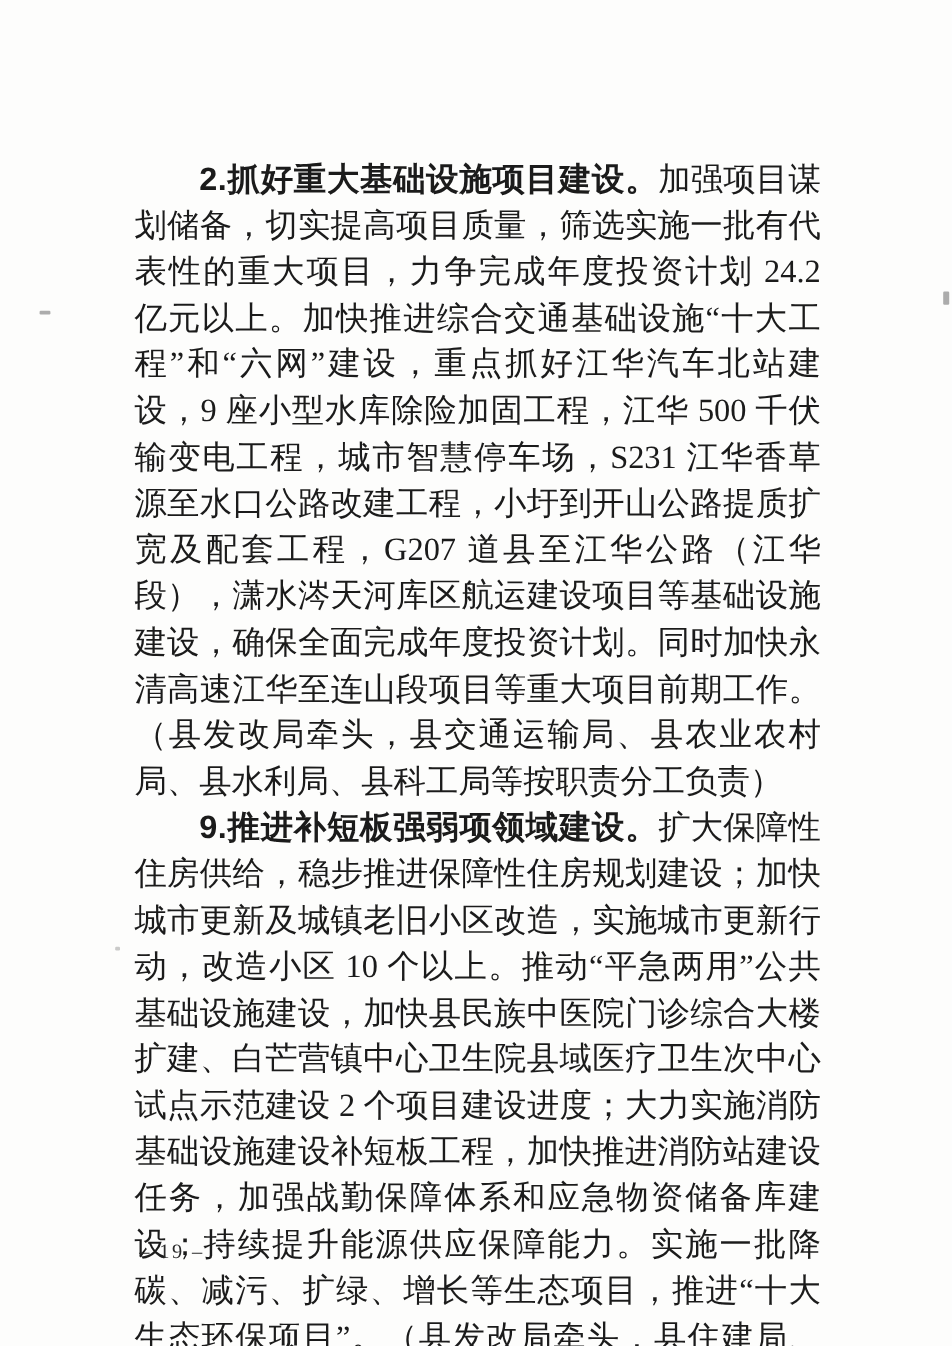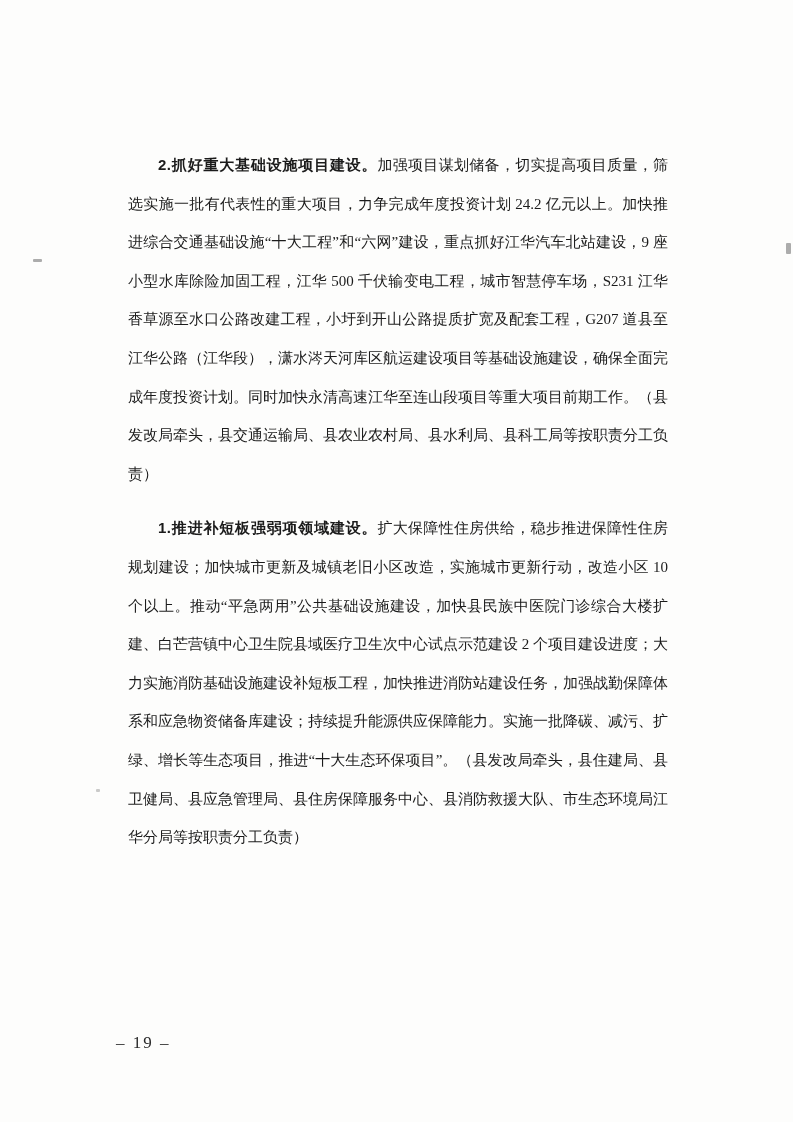--- a/index.html
+++ b/index.html
@@ -19,25 +19,25 @@
     inset: 0;
     background: #fdfdfc;
   }
   .content {
     position: absolute;
     left: 112px;
     top: 130px;
     width: 572px;
   }
   .para {
-    margin: 16px;
+    margin: 0;
     padding: 0;
     text-indent: 2em;
     text-align: justify;
-    font-size: 15px;
+    font-size: 27px;
     line-height: 38.6px;
     color: #1b1b1b;
     word-break: break-all;
   }
   .para .lead {
     font-weight: 700;
     font-family: "Liberation Sans", "DejaVu Sans", sans-serif;
     letter-spacing: 0.5px;
   }
   .page-number {
@@ -65,20 +65,20 @@
 <div class="page">
 
   <div class="speck speck-1"></div>
   <div class="speck speck-2"></div>
   <div class="speck speck-3"></div>
 
   <div class="content">
 
     <p class="para"><span class="lead">2.抓好重大基础设施项目建设。</span><span>加强项目谋划储备，切实提高项目质量，筛选实施一批有代表性的重大项目，力争完成年度投资计划 24.2 亿元以上。加快推进综合交通基础设施“十大工程”和“六网”建设，重点抓好江华汽车北站建设，9 座小型水库除险加固工程，江华 500 千伏输变电工程，城市智慧停车场，S231 江华香草源至水口公路改建工程，小圩到开山公路提质扩宽及配套工程，G207 道县至江华公路（江华段），潇水涔天河库区航运建设项目等基础设施建设，确保全面完成年度投资计划。同时加快永清高速江华至连山段项目等重大项目前期工作。（县发改局牵头，县交通运输局、县农业农村局、县水利局、县科工局等按职责分工负责）</span></p>
 
-    <p class="para"><span class="lead">1.推进补短板强弱项领域建设。</span><span>扩大保障性住房供给，稳步推进保障性住房规划建设；加快城市更新及城镇老旧小区改造，实施城市更新行动，改造小区 10 个以上。推动“平急两用”公共基础设施建设，加快县民族中医院门诊综合大楼扩建、白芒营镇中心卫生院县域医疗卫生次中心试点示范建设 2 个项目建设进度；大力实施消防基础设施建设补短板工程，加快推进消防站建设任务，加强战勤保障体系和应急物资储备库建设；持续提升能源供应保障能力。实施一批降碳、减污、扩绿、增长等生态项目，推进“十大生态环保项目”。（县发改局牵头，县住建局、县卫健局、县应急管理局、县住房保障服务中心、县消防救援大队、市生态环境局江华分局等按职责分工负责）</span></p>
+    <p class="para"><span class="lead">9.推进补短板强弱项领域建设。</span><span>扩大保障性住房供给，稳步推进保障性住房规划建设；加快城市更新及城镇老旧小区改造，实施城市更新行动，改造小区 10 个以上。推动“平急两用”公共基础设施建设，加快县民族中医院门诊综合大楼扩建、白芒营镇中心卫生院县域医疗卫生次中心试点示范建设 2 个项目建设进度；大力实施消防基础设施建设补短板工程，加快推进消防站建设任务，加强战勤保障体系和应急物资储备库建设；持续提升能源供应保障能力。实施一批降碳、减污、扩绿、增长等生态项目，推进“十大生态环保项目”。（县发改局牵头，县住建局、县卫健局、县应急管理局、县住房保障服务中心、县消防救援大队、市生态环境局江华分局等按职责分工负责）</span></p>
 
 
   </div>
 
   <div class="page-number">– 19 –</div>
 
 </div>
 
 </body></html>

